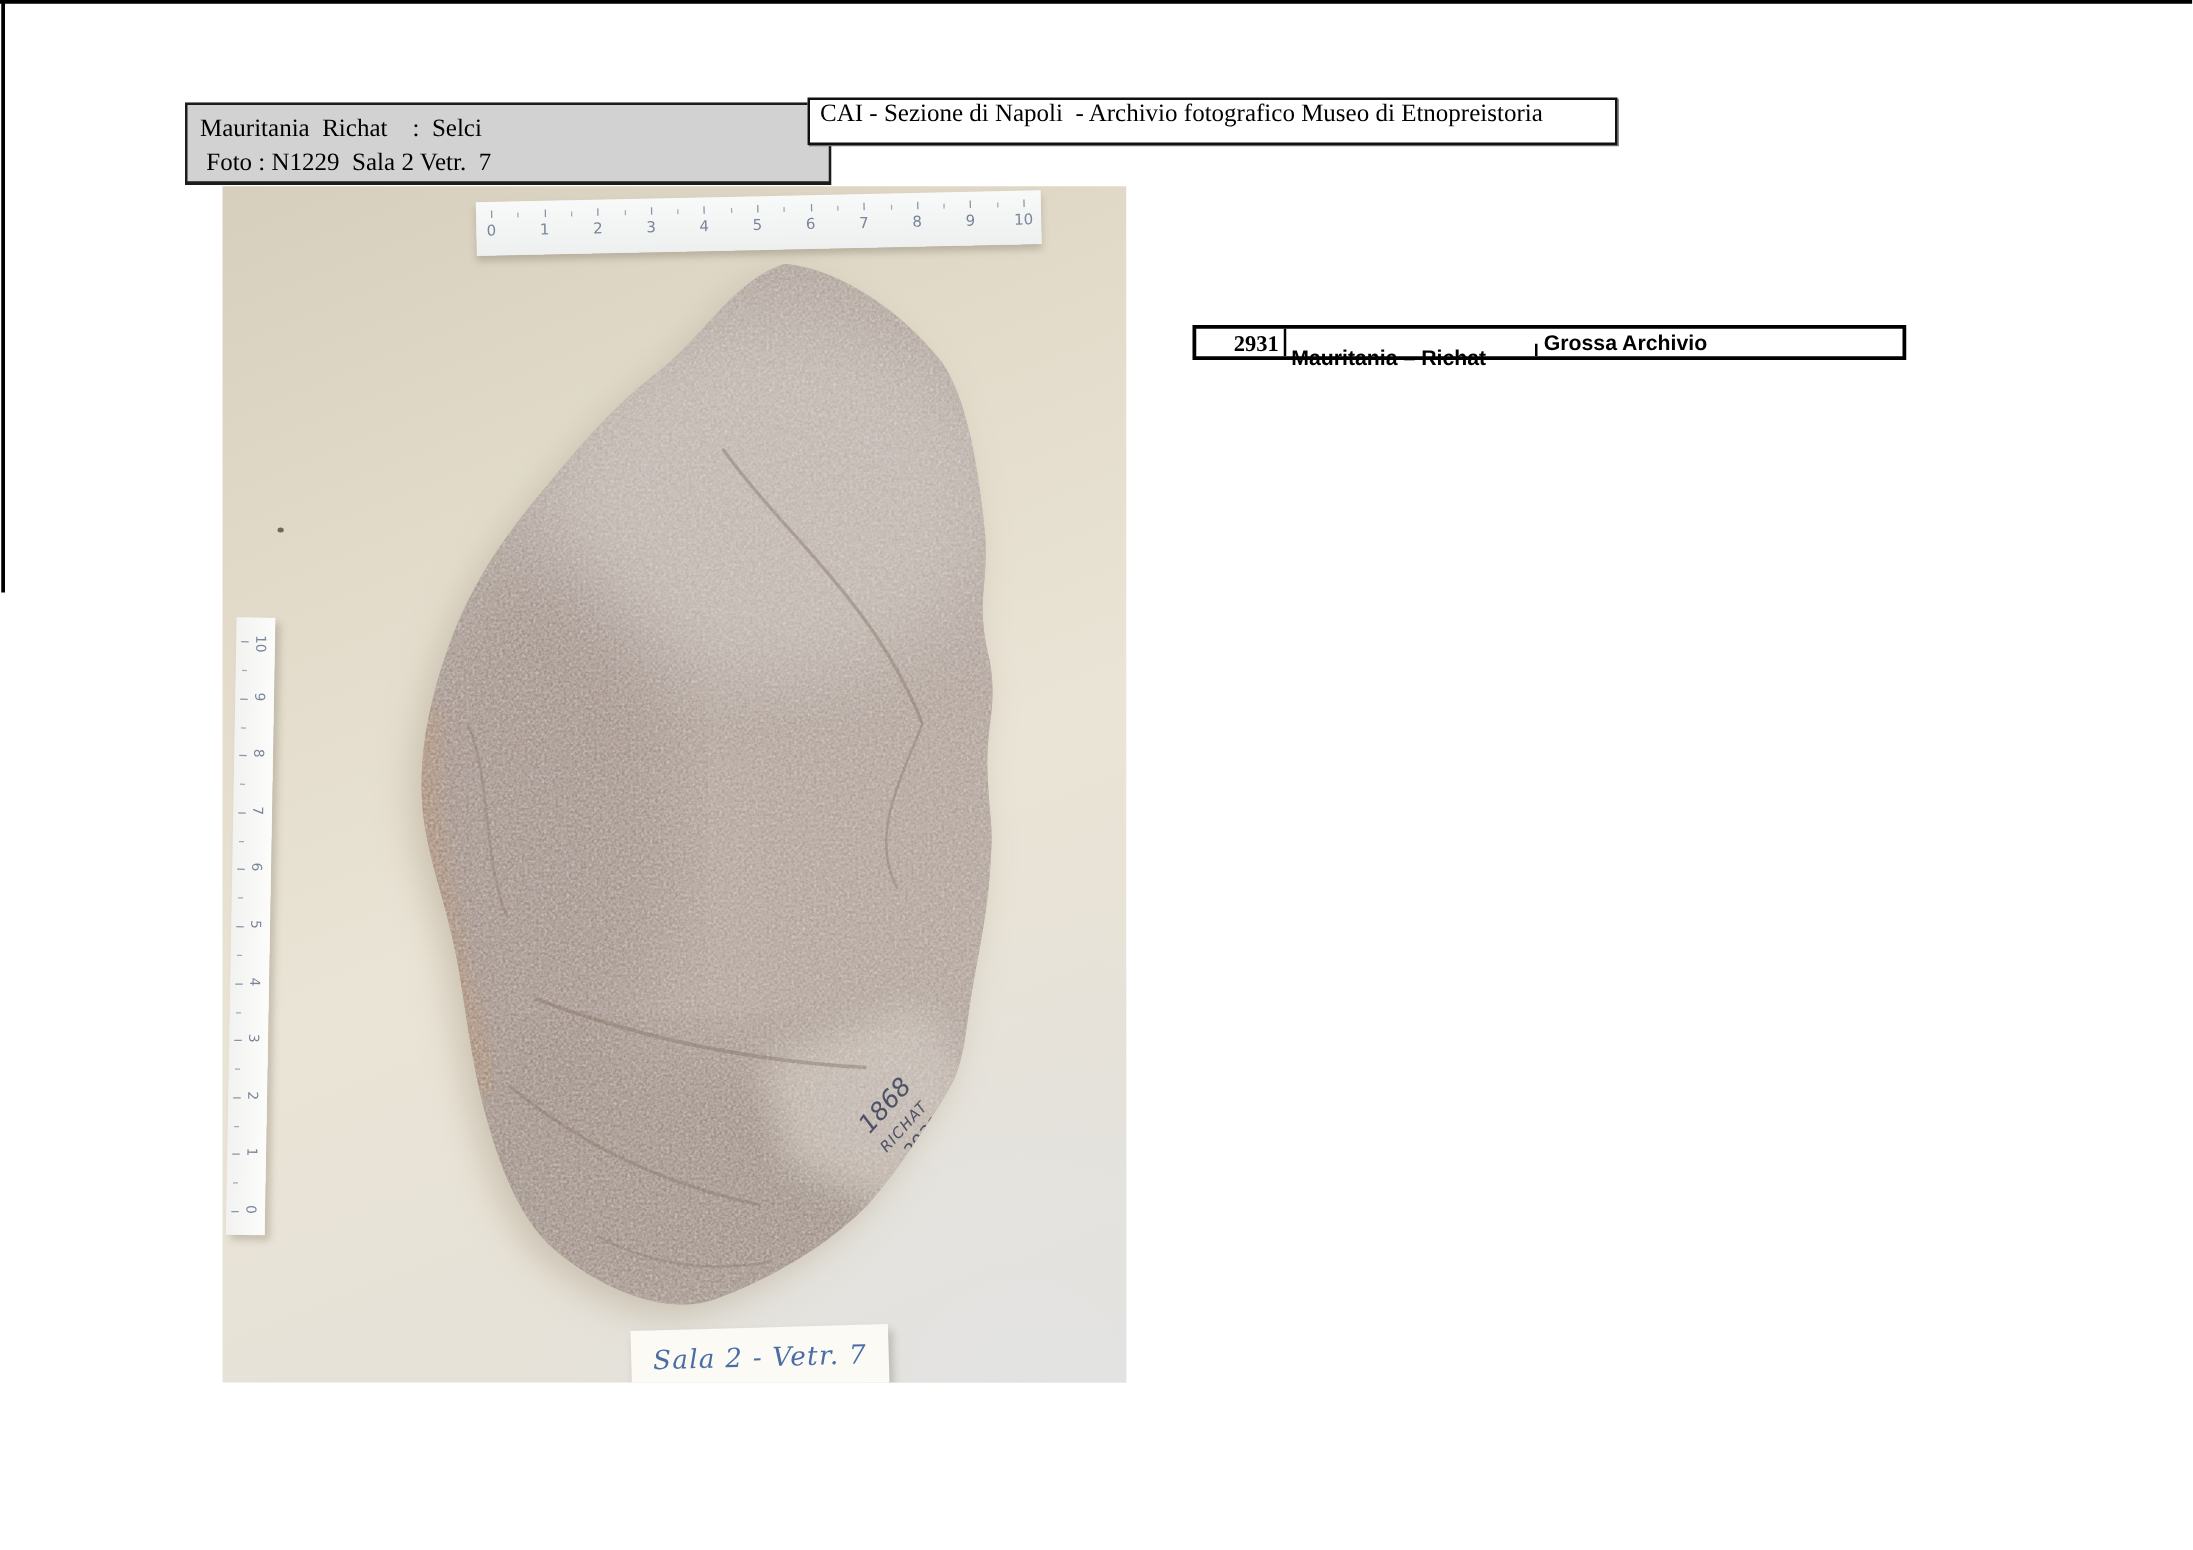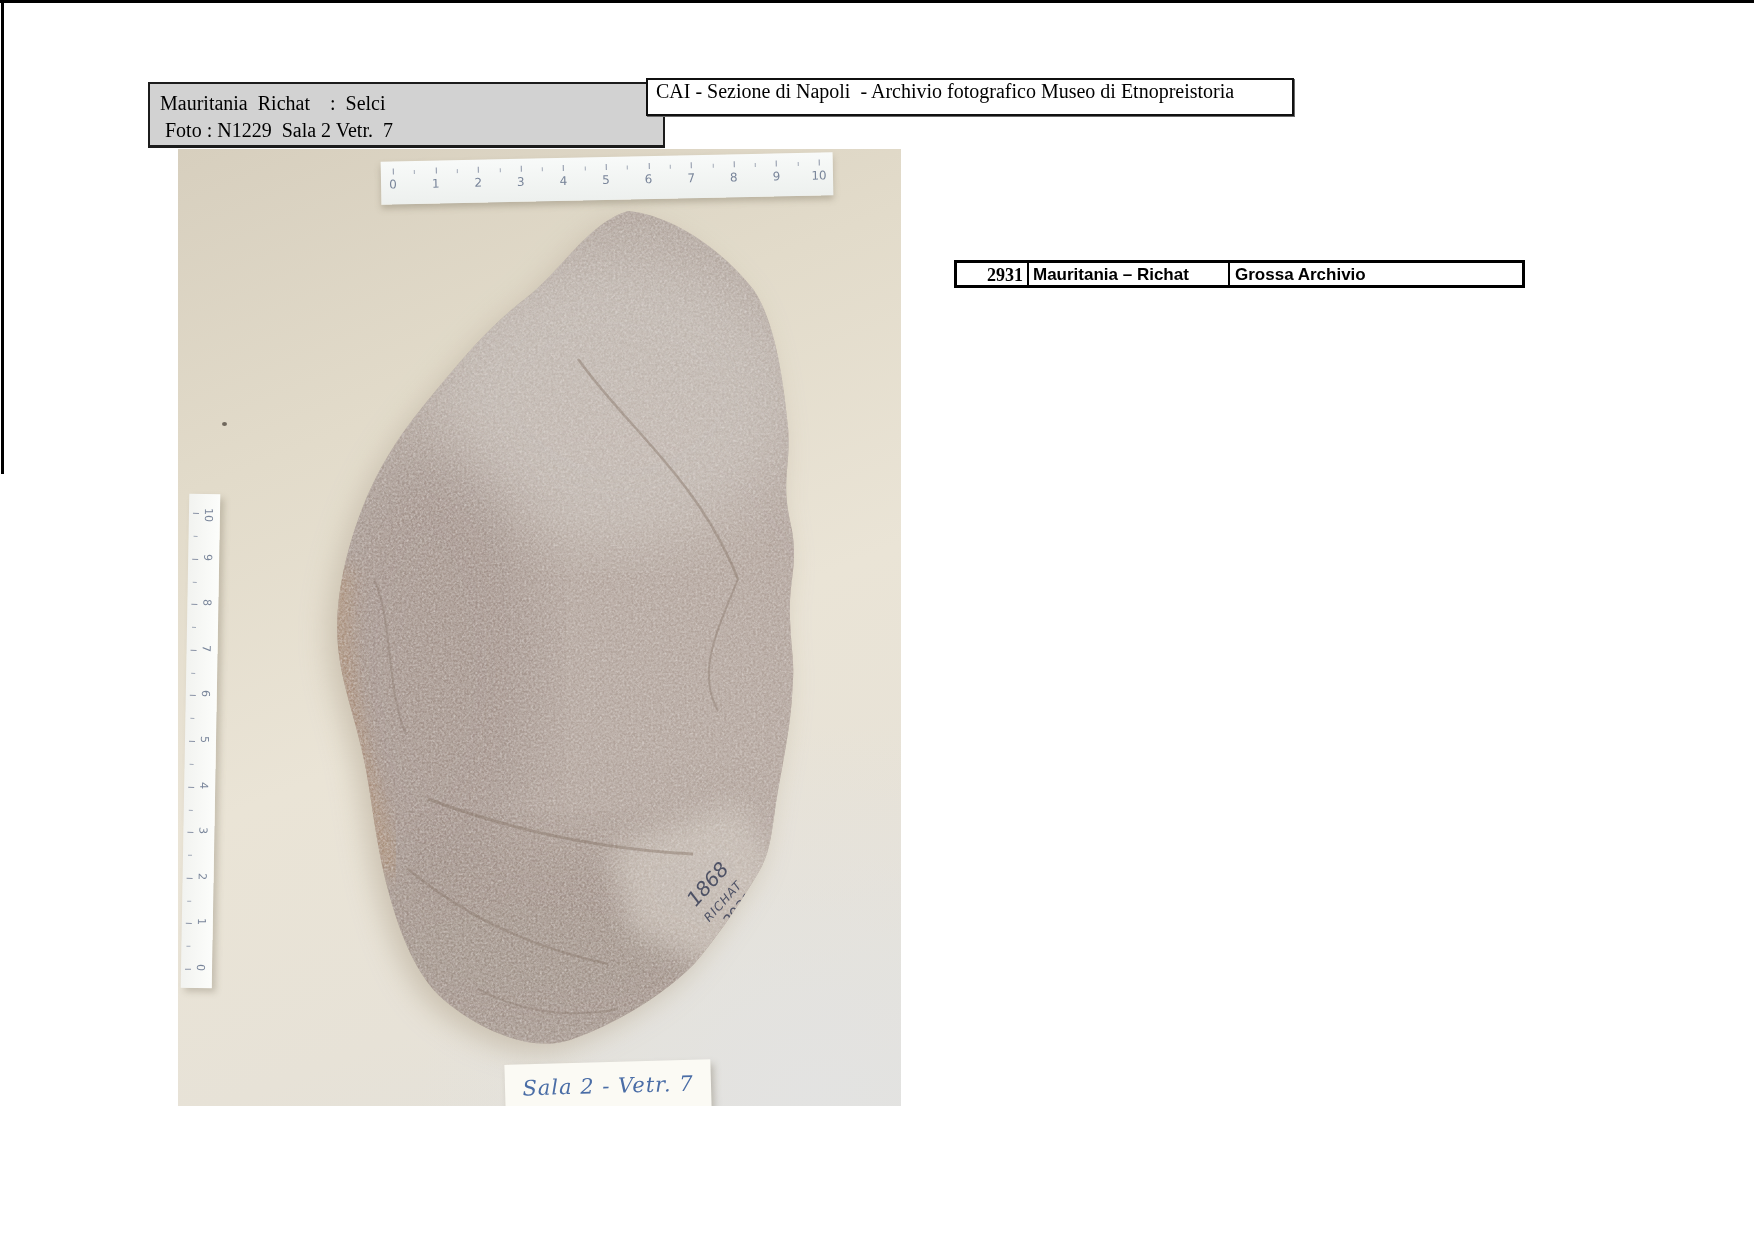--- a/index.html
+++ b/index.html
@@ -21,21 +21,21 @@
                  background:#ffffff; border:2px solid #101010; box-shadow:1px 1px 0 #6a6a6a;
                  display:flex; align-items:flex-start; padding-left:8px;
                  font-size:20px; color:#000; white-space:pre; }
 
   
   .catalog { position:absolute; left:954px; top:260px; width:571px; height:28px;
              border:3px solid #000; background:#fff; display:flex;
              font-family:"Liberation Sans", sans-serif; font-weight:bold; font-size:17px; }
   .catalog .c1 { width:72px; border-right:2px solid #000; text-align:right;
                  padding:2px 4px 0 0; font-family:"Liberation Serif", serif; font-size:18px; }
-  .catalog .c2 { width:201px; border-right:2px solid #000; padding:2px 0 0 4px; }
+  .catalog .c2 { width:201px; border-right:2px solid #000; padding:2px 0 0 4px;margin-top:12px; }
   .catalog .c3 { flex:1; padding:2px 0 0 5px; }
 
   
   .photo { position:absolute; left:178px; top:149px; width:723px; height:957px; overflow:hidden;
            background:
              radial-gradient(130% 95% at 88% 100%, rgba(227,227,226,.95) 0%, rgba(227,227,226,0) 42%),
              linear-gradient(158deg, #d7cfbe 0%, #e2dbca 28%, #eae4d6 55%, #e7e2d7 78%, #e2e1dc 100%); }
 
   .h-ruler { position:absolute; left:203px; top:8px; width:452px; height:43px;
              background:linear-gradient(#f8faf9, #edf0ee);

